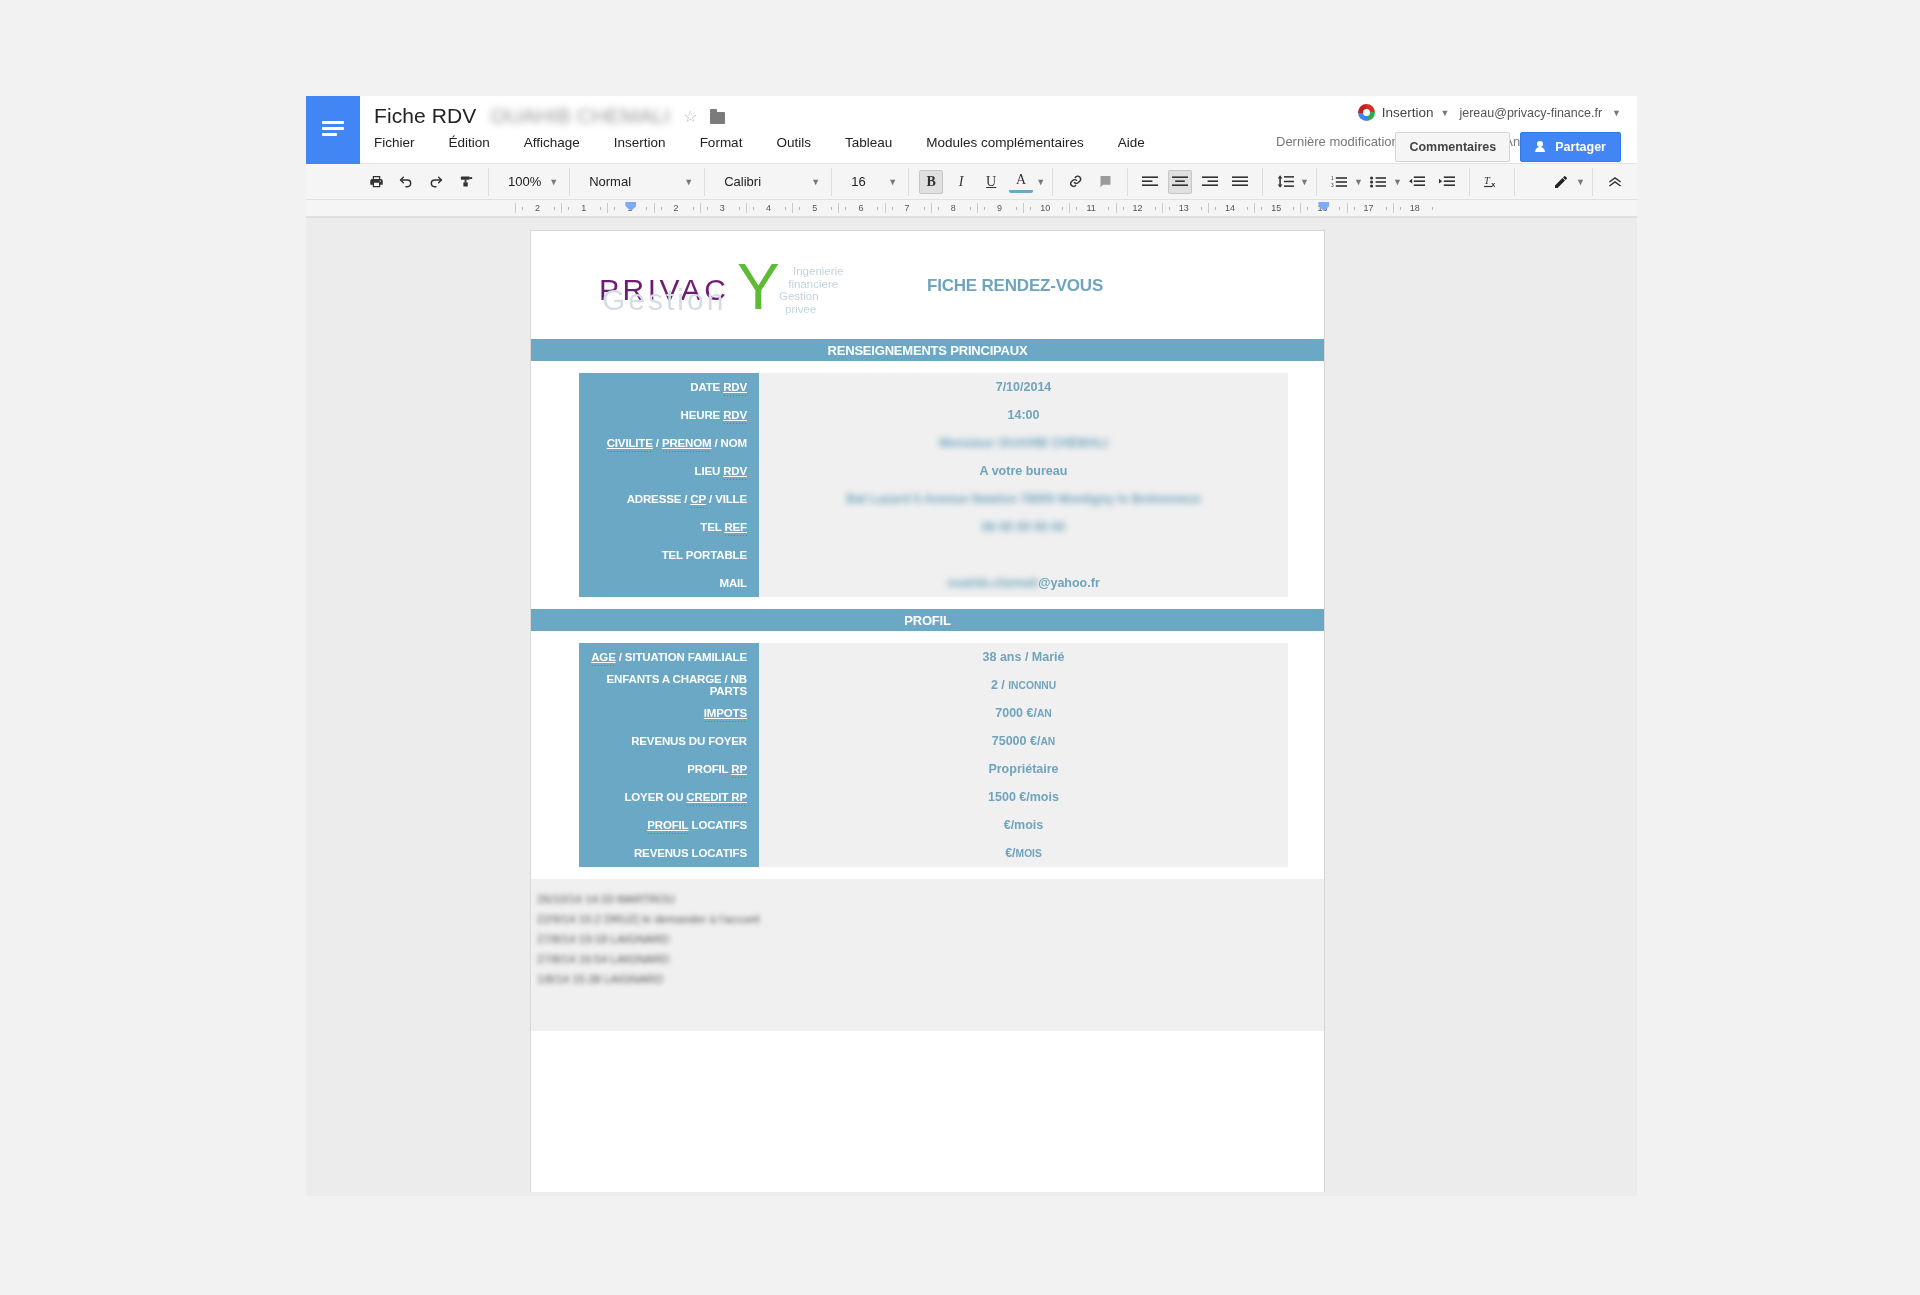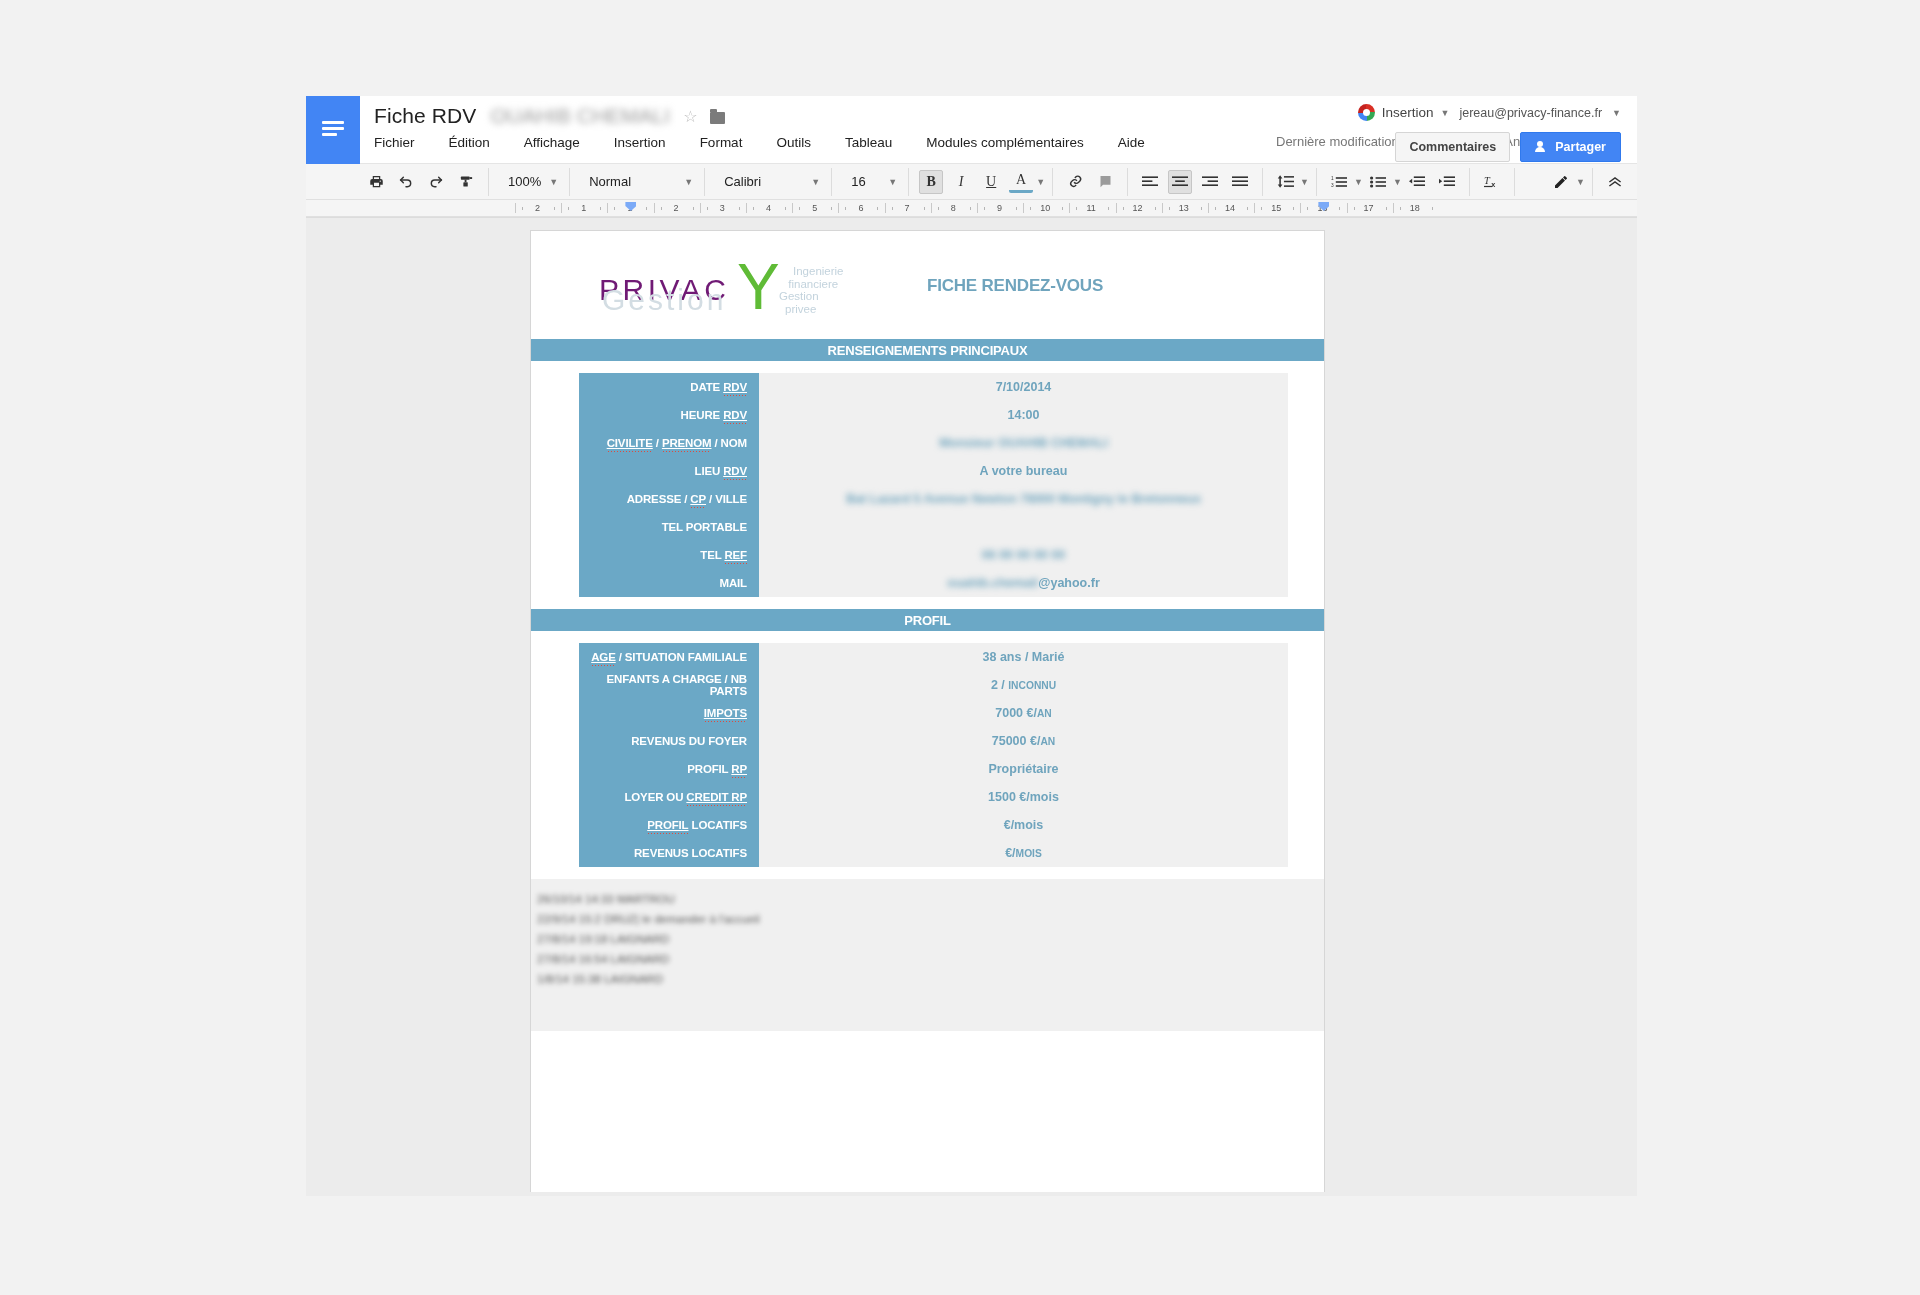--- a/index.html
+++ b/index.html
@@ -654,26 +654,26 @@
               </tr>
               <tr class="r28">
                 <td class="lbl">LIEU <span class="sq">RDV</span></td>
                 <td class="val">A votre bureau</td>
               </tr>
               <tr class="r28">
                 <td class="lbl">ADRESSE / <span class="sq">CP</span> / VILLE</td>
                 <td class="val"><span class="redact">Bat Lazard 5 Avenue Newton 78000 Montigny le Bretonneux</span></td>
               </tr>
               <tr class="r28">
+                <td class="lbl">TEL <span class="sq">REF</span></td>
+                <td class="val"><span class="redact">06 00 00 00 00</span></td>
+              </tr>
+              <tr class="r28">
                 <td class="lbl">TEL PORTABLE</td>
                 <td class="val"></td>
-              </tr>
-              <tr class="r28">
-                <td class="lbl">TEL <span class="sq">REF</span></td>
-                <td class="val"><span class="redact">06 00 00 00 00</span></td>
               </tr>
               <tr class="r28">
                 <td class="lbl">MAIL</td>
                 <td class="val"><span class="redact">ouahib.chemali</span>@yahoo.fr</td>
               </tr>
             </tbody>
           </table>
       </div>
 
       <div class="sec-band">

